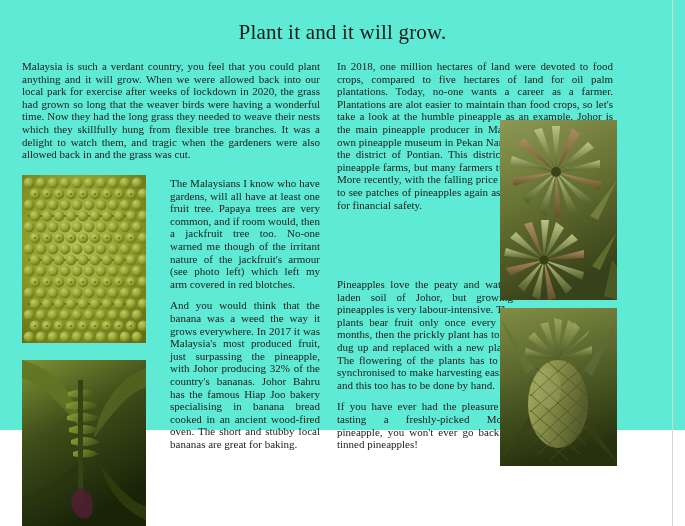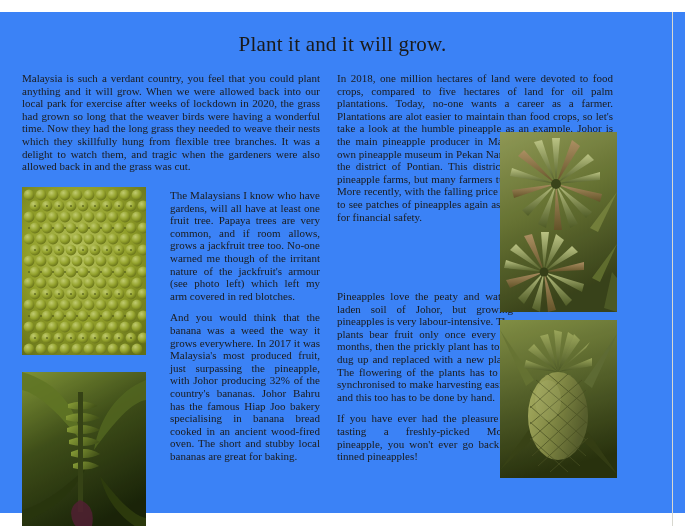--- a/index.html
+++ b/index.html
@@ -9,24 +9,23 @@
   body {
     width: 685px;
     height: 526px;
     background: #ffffff;
     font-family: "Liberation Serif", serif;
     overflow: hidden;
   }
   .page {
     position: relative;
     width: 685px;
-    height: 501px;
-    background: #3b82f6;
+    height: 430px;
+    background: #5eead4;
     box-sizing: border-box;
-    margin-top: 12px;
   }
   
   .edge-rule {
     position: absolute;
     top: 0;
     right: 12px;
     width: 1px;
     height: 526px;
     background: #d8d8d0;
   }
@@ -279,21 +278,21 @@
         </g>
 
         <rect x="56" y="20" width="5" height="120" fill="#3c4a18"></rect>
 
         <path d="M58,128 q16,6 12,26 q-9,10 -18,-2 q-8,-16 6,-24 z" fill="#5a2338" opacity="0.85"></path>
         <rect width="124" height="166" fill="#000" opacity="0.1"></rect>
       </svg>
     </div>
 
     <div class="c1-text-right">
-      <p class="para">The Malaysians I know who have gardens, will all have at least one fruit tree. Papaya trees are very common, and if room allows, grows a jackfruit tree too. No-one warned me though of the irritant nature of the jackfruit's armour (see photo left) which left my arm covered in red blotches.</p>
+      <p class="para">The Malaysians I know who have gardens, will all have at least one fruit tree. Papaya trees are very common, and if room would, then a jackfruit tree too. No-one warned me though of the irritant nature of the jackfruit's armour (see photo left) which left my arm covered in red blotches.</p>
       <p class="para">And you would think that the banana was a weed the way it grows everywhere. In 2017 it was Malaysia's most produced fruit, just surpassing the pineapple, with Johor producing 32% of the country's bananas. Johor Bahru has the famous Hiap Joo bakery specialising in banana bread cooked in an ancient wood-fired oven. The short and stubby local bananas are great for baking.</p>
     </div>
 
     <div class="col2-wide">
       <p class="para">In 2018, one million hectares of land were devoted to food crops, compared to five hectares of land for oil palm plantations. Today, no-one wants a career as a farmer. Plantations are alot easier to maintain than food crops, so let's take a look at the humble pineapple as an example. Johor is the main pineapple producer in Malaysia, and even has its own pineapple museum in Pekan Nanas (Pineapples Town), in the district of Pontian. This district used to be covered in pineapple farms, but many farmers turned to oil palm instead. More recently, with the falling price of palm oil, you can start to see patches of pineapples again as farmers start to diversify for financial safety.</p>
     </div>
     <div class="col2" style="top:218px;">
       <p class="para">Pineapples love the peaty and water-laden soil of Johor, but growing pineapples is very labour-intensive. The plants bear fruit only once every 18 months, then the prickly plant has to be dug up and replaced with a new plant. The flowering of the plants has to be synchronised to make harvesting easier, and this too has to be done by hand.</p>
       <p class="para">If you have ever had the pleasure of tasting a freshly-picked Moris pineapple, you won't ever go back to tinned pineapples!</p>
     </div>

